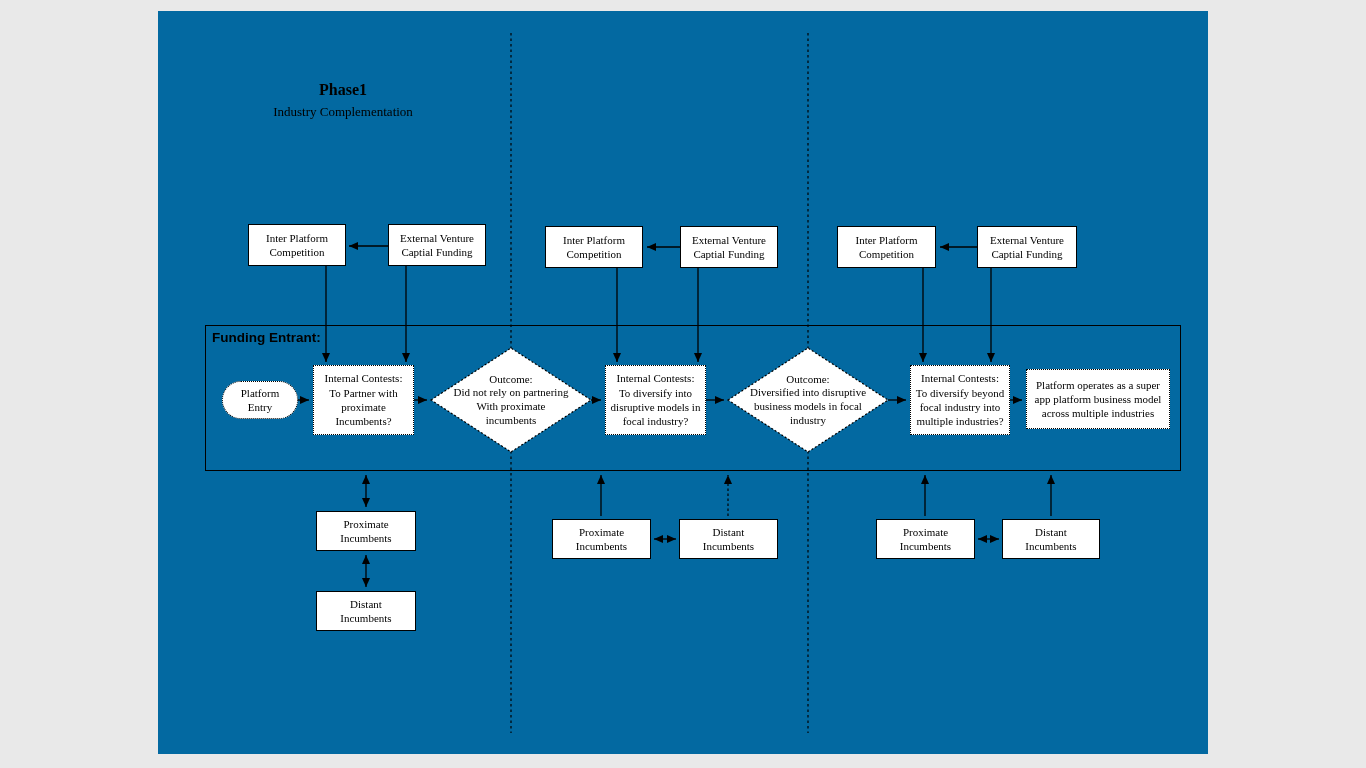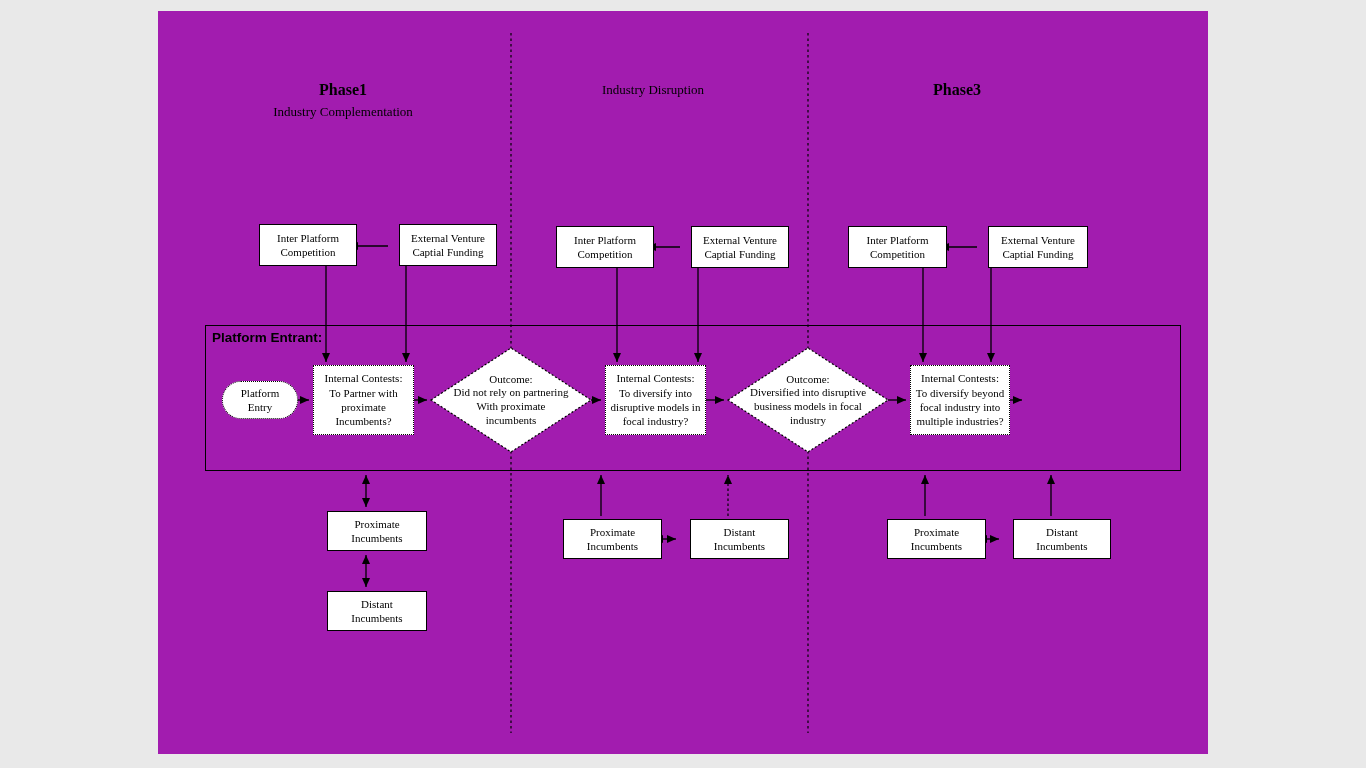--- a/index.html
+++ b/index.html
@@ -8,39 +8,39 @@
     background: #e9e9e9;
     font-family: "Liberation Serif", serif;
     color: #000;
     position: relative;
     overflow: hidden;
   }
   .canvas {
     position: absolute;
     left: 158px; top: 11px;
     width: 1050px; height: 743px;
-    background: #a21caf;
+    background: #0369a1;
   }
   .layer-svg {
     position: absolute;
     left: 0; top: 0;
     width: 1050px; height: 743px;
   }
   .abs { position: absolute; }
   .phase-header { text-align: center; width: 320px; }
   .phase-title { font-size: 16px; font-weight: bold; line-height: 22px; }
   .phase-subtitle { font-size: 13px; line-height: 22px; }
   .node {
     display: flex; align-items: center; justify-content: center;
     text-align: center;
     font-size: 11px; line-height: 1.3;
     white-space: pre;
     background: #ffffff;
   }
-  .solid-box  { border: 1.5px solid #000; margin-left: 11px; }
+  .solid-box  { border: 1.5px solid #000; }
   .dotted-box { border: 1.2px dotted #000; }
   .stadium    { border: 1.2px dotted #000; border-radius: 19px; }
   .diamond-text {
     display: flex; align-items: center; justify-content: center;
     text-align: center;
     font-size: 11px; line-height: 1.25;
     white-space: pre;
     background: transparent;
   }
   .band {
@@ -100,41 +100,39 @@
     <line x1="767" y1="505" x2="767" y2="464" stroke="#000" stroke-width="1.3" marker-end="url(#ah)"></line>
     <line x1="893" y1="505" x2="893" y2="464" stroke="#000" stroke-width="1.3" marker-end="url(#ah)"></line>
     <line x1="820" y1="528" x2="841" y2="528" stroke="#000" stroke-width="1.3" marker-start="url(#ah)" marker-end="url(#ah)"></line>
   </svg>
 
   <div class="abs phase-header" style="left:25px; top:68px;">
     <div class="phase-title">Phase1</div>
     <div class="phase-subtitle">Industry Complementation</div>
   </div>
   <div class="abs phase-header" style="left:335px; top:68px;">
-    <div class="phase-subtitle">Industry Disruption</div>
   </div>
   <div class="abs phase-header" style="left:639px; top:68px;">
-    <div class="phase-title">Phase3</div>
   </div>
 
   <div class="abs node solid-box" style="left:90px; top:213px; width:98px; height:42px;">Inter Platform
 Competition</div>
   <div class="abs node solid-box" style="left:230px; top:213px; width:98px; height:42px;">External Venture
 Captial Funding</div>
   <div class="abs node solid-box" style="left:387px; top:215px; width:98px; height:42px;">Inter Platform
 Competition</div>
   <div class="abs node solid-box" style="left:522px; top:215px; width:98px; height:42px;">External Venture
 Captial Funding</div>
   <div class="abs node solid-box" style="left:679px; top:215px; width:99px; height:42px;">Inter Platform
 Competition</div>
   <div class="abs node solid-box" style="left:819px; top:215px; width:100px; height:42px;">External Venture
 Captial Funding</div>
 
   <div class="abs band" style="left:47px; top:314px; width:976px; height:146px;">
-    <span class="band-label">Platform Entrant:</span>
+    <span class="band-label">Funding Entrant:</span>
   </div>
 
   <div class="abs node stadium" style="left:64px; top:370px; width:76px; height:38px;">Platform
 Entry</div>
   <div class="abs node dotted-box" style="left:155px; top:354px; width:101px; height:70px;">Internal Contests:
 To Partner with
 proximate
 Incumbents?</div>
   <div class="abs diamond-text" style="left:273px; top:361px; width:160px; height:56px;">Outcome:
 Did not rely on partnering
@@ -145,20 +143,23 @@
 disruptive models in
 focal industry?</div>
   <div class="abs diamond-text" style="left:570px; top:361px; width:160px; height:56px;">Outcome:
 Diversified into disruptive
 business models in focal
 industry</div>
   <div class="abs node dotted-box" style="left:752px; top:354px; width:100px; height:70px;">Internal Contests:
 To diversify beyond
 focal industry into
 multiple industries?</div>
+  <div class="abs node dotted-box" style="left:868px; top:358px; width:144px; height:60px;">Platform operates as a super
+app platform business model
+across multiple industries</div>
 
   <div class="abs node solid-box" style="left:158px; top:500px; width:100px; height:40px;">Proximate
 Incumbents</div>
   <div class="abs node solid-box" style="left:158px; top:580px; width:100px; height:40px;">Distant
 Incumbents</div>
   <div class="abs node solid-box" style="left:394px; top:508px; width:99px; height:40px;">Proximate
 Incumbents</div>
   <div class="abs node solid-box" style="left:521px; top:508px; width:99px; height:40px;">Distant
 Incumbents</div>
   <div class="abs node solid-box" style="left:718px; top:508px; width:99px; height:40px;">Proximate

